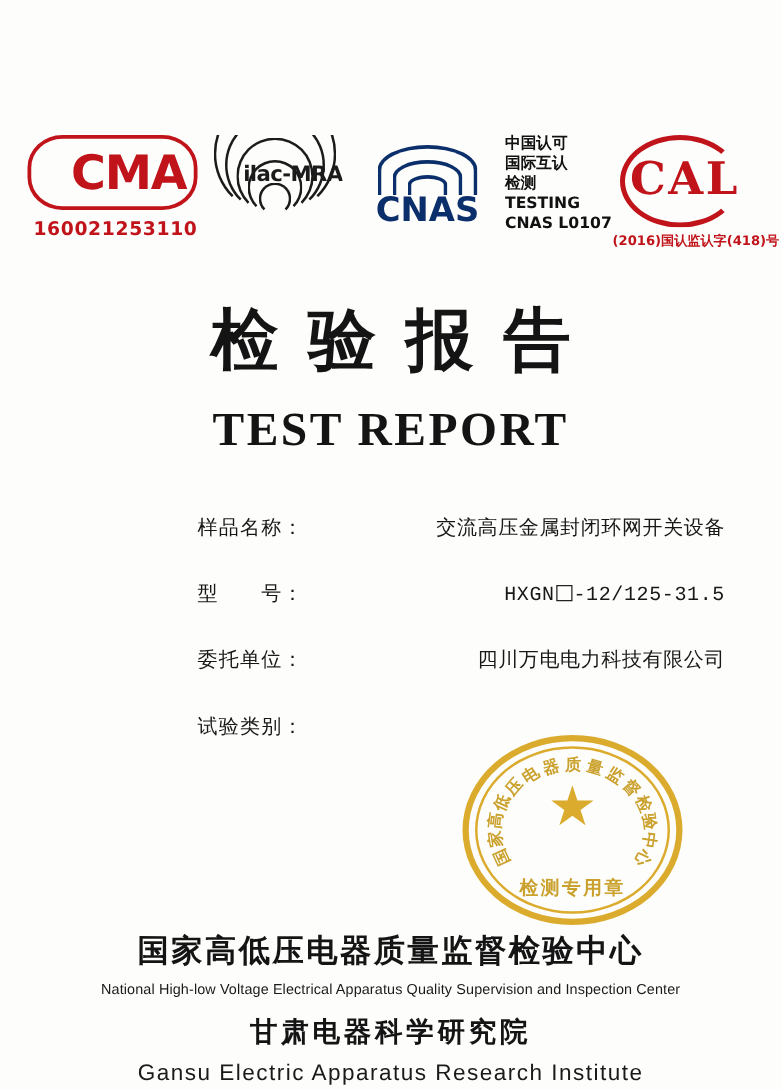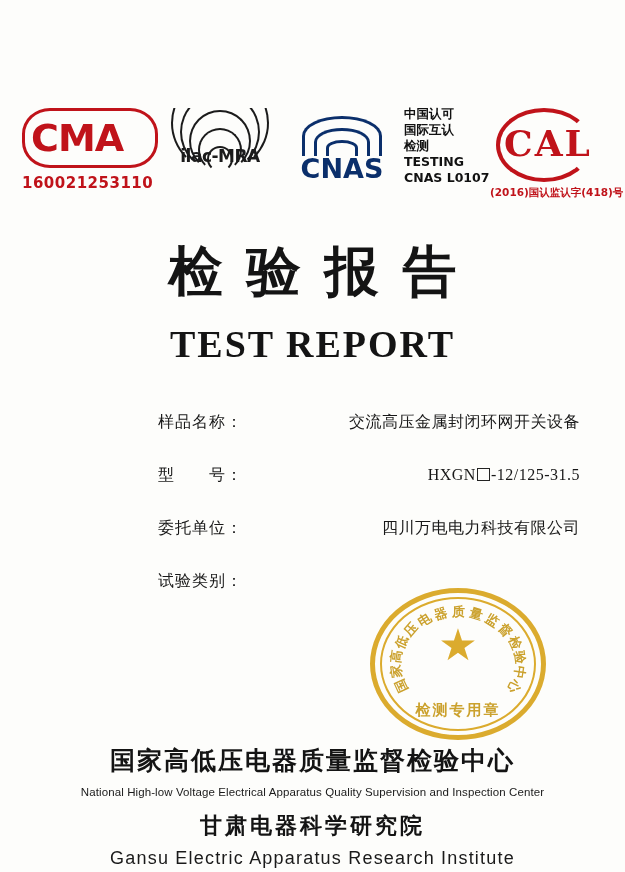--- a/index.html
+++ b/index.html
@@ -137,21 +137,21 @@
     left: 0;
     width: 625px;
     height: 104px;
   }
 
   .cma {
     position: absolute;
     left: 22px;
     top: 4px;
     width: 136px;
-    text-align: left;
+    text-align: right;
   }
   .cma .txt {
     font-family: "DejaVu Sans", sans-serif;
     font-weight: 900;
     font-size: 38px;
     color: #c0131a;
     letter-spacing: -1px;
     line-height: 54px;
     border: 3px solid #c0131a;
     border-radius: 28px / 26px;
@@ -186,23 +186,23 @@
     border: 2.2px solid #1b1b1b;
     border-bottom-color: transparent;
     border-radius: 50%;
     left: 50%;
     transform: translateX(-50%);
     bottom: 0;
   }
   .ilac .label {
     position: absolute;
     left: 0;
-    top: 38px;
+    top: 22px;
     width: 108px;
-    text-align: center;
+    text-align: right;
     font-family: "DejaVu Sans", sans-serif;
     font-weight: 900;
     font-size: 17px;
     color: #1b1b1b;
     letter-spacing: -0.5px;
   }
 
   .cnas {
     position: absolute;
     left: 286px;
@@ -336,21 +336,21 @@
   }
   .field .colon {
     width: 12px;
     flex: none;
   }
   .field .val {
     flex: 1;
     letter-spacing: 0.5px;
   }
   .field .val.mono {
-    font-family: Liberation Serif, serif;
+    font-family: Liberation Mono, monospace;
     letter-spacing: 0.5px;
   }
   .boxglyph {
     display: inline-block;
     width: 11px;
     height: 11px;
     border: 1.4px solid #222;
     margin: 0 1px;
     vertical-align: -1px;
   }

